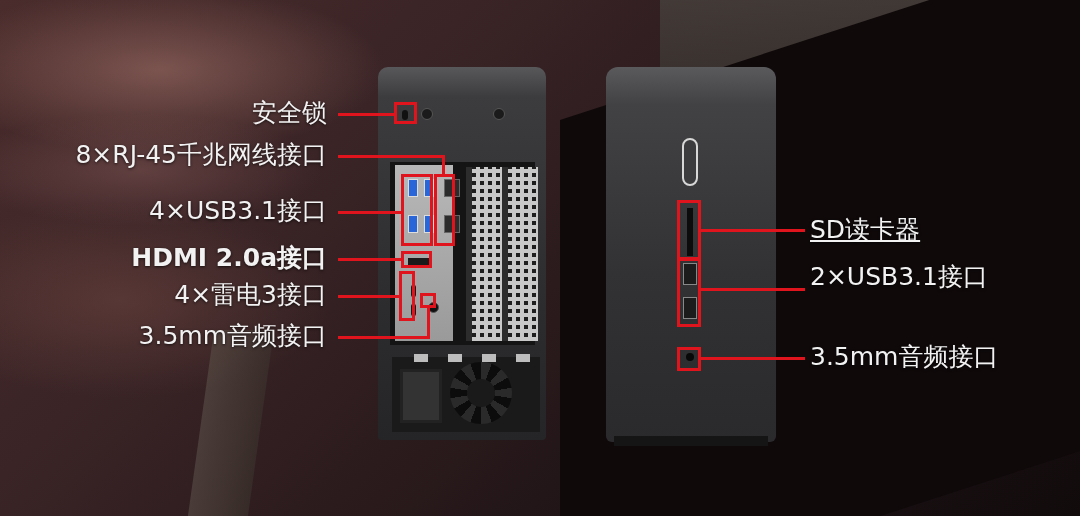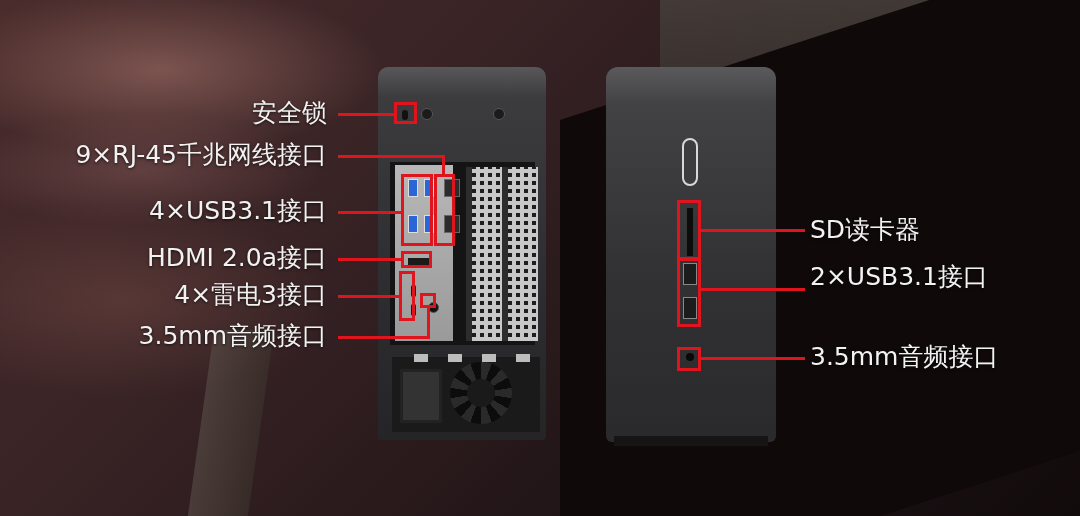--- a/index.html
+++ b/index.html
@@ -107,38 +107,38 @@
 <div class="line" style="left:338px;top:113px;width:57px;"></div>
 <div class="line" style="left:338px;top:155px;width:106px;"></div>
 <div class="vline" style="left:442px;top:155px;height:20px;"></div>
 <div class="line" style="left:338px;top:211px;width:64px;"></div>
 <div class="line" style="left:338px;top:258px;width:64px;"></div>
 <div class="line" style="left:338px;top:295px;width:62px;"></div>
 <div class="line" style="left:338px;top:336px;width:91px;"></div>
 <div class="vline" style="left:427px;top:307px;height:32px;"></div>
 
 <div class="label right" style="right:753px;top:98px;">安全锁</div>
-<div class="label right" style="right:753px;top:140px;">9×RJ-45千兆网线接口</div>
+<div class="label right" style="right:753px;top:140px;">8×RJ-45千兆网线接口</div>
 <div class="label right" style="right:753px;top:196px;">4×USB3.1接口</div>
-<div class="label right" style="right:753px;top:243px;">HDMI 2.0a接口</div>
+<div class="label right" style="right:753px;top:243px;font-weight:bold;">HDMI 2.0a接口</div>
 <div class="label right" style="right:753px;top:280px;">4×雷电3接口</div>
 <div class="label right" style="right:753px;top:321px;">3.5mm音频接口</div>
 
 <div class="front">
   <div class="foot"></div>
 </div>
 <div class="powerbtn"></div>
 <div class="sd"></div>
 <div class="fusb" style="top:263px;"></div>
 <div class="fusb" style="top:297px;"></div>
 <div class="jack"></div>
 
 <div class="box" style="left:677px;top:200px;width:24px;height:61px;"></div>
 <div class="box" style="left:677px;top:257px;width:24px;height:70px;"></div>
 <div class="box" style="left:677px;top:347px;width:24px;height:24px;"></div>
 
 <div class="line" style="left:700px;top:229px;width:105px;"></div>
 <div class="line" style="left:700px;top:288px;width:105px;"></div>
 <div class="line" style="left:700px;top:357px;width:105px;"></div>
 
-<div class="label" style="left:810px;top:215px;">SD读卡器</div>
+<div class="label" style="left:810px;top:215px;text-decoration:underline;">SD读卡器</div>
 <div class="label" style="left:810px;top:262px;">2×USB3.1接口</div>
 <div class="label" style="left:810px;top:342px;">3.5mm音频接口</div>
 
 </body></html>

